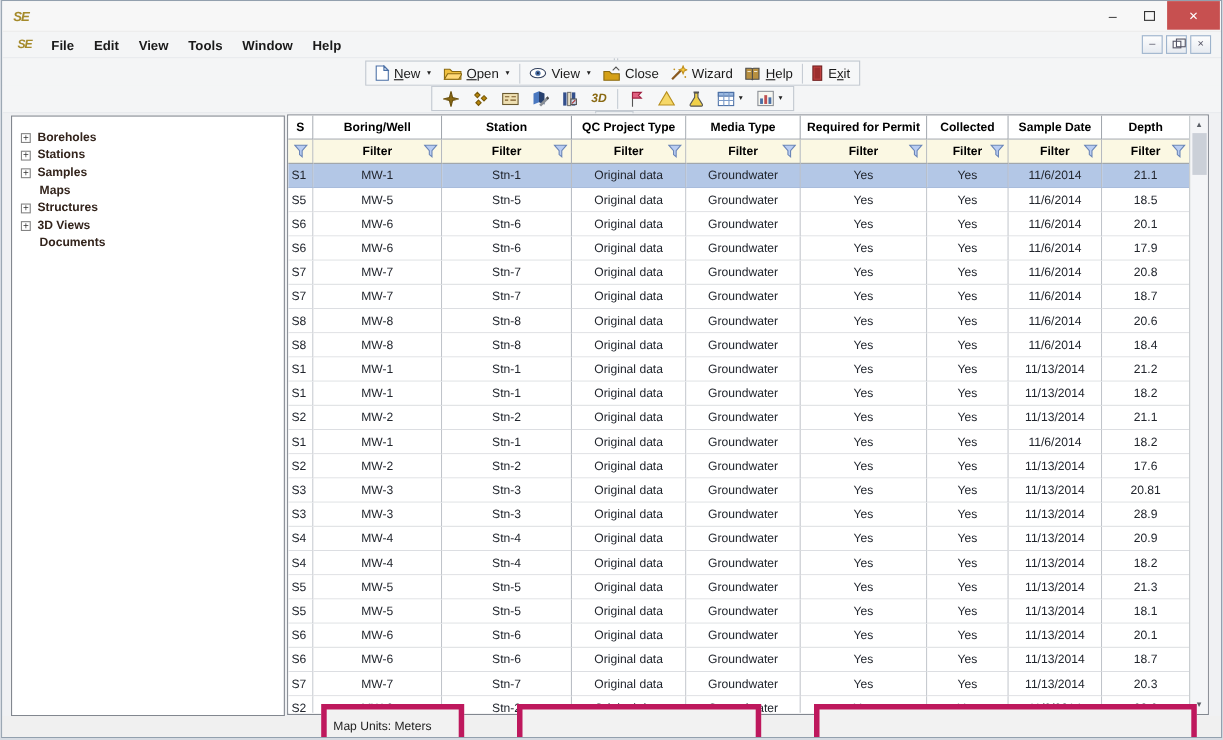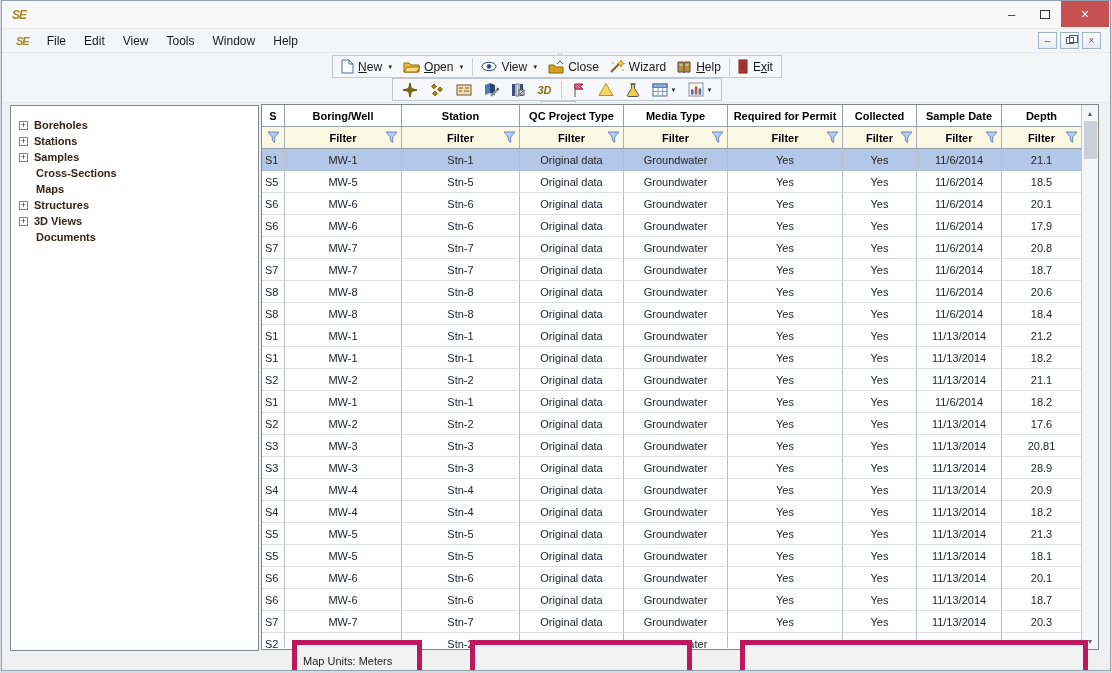--- a/index.html
+++ b/index.html
@@ -11,21 +11,21 @@
   .app-icon{position:absolute;left:10px;top:7px;font-size:12px;font-weight:bold;font-style:italic;color:#a58a2a;letter-spacing:-1px;}
   .win-title{position:absolute;left:0;right:0;top:6px;text-align:center;font-size:13px;color:#151515;}
   .caption-buttons{position:absolute;right:1px;top:0;display:flex;height:26px;}
   .cap-btn{width:33px;height:26px;display:flex;align-items:center;justify-content:center;color:#333;font-size:13px;}
   .cap-btn .max-glyph{width:10px;height:9px;border:1px solid #333;display:block;}
   .cap-btn.close{width:48px;background:#c75050;color:#fff;font-size:14px;}
 
   
   .menubar{position:absolute;top:28px;left:0;right:0;height:24px;background:#f4f5f6;border-bottom:1px solid #e7e9ec;display:flex;align-items:center;font-size:12px;color:#1a1a1a;}
   .mdi-sys-icon{margin:0 9px 0 14px;font-size:11px;font-weight:bold;font-style:italic;color:#a58a2a;letter-spacing:-1px;}
-  .menu-item{padding:3px 9px;}
+  .menu-item{padding:3px 9px;font-weight:bold;}
   .mdi-buttons{margin-left:auto;margin-right:9px;display:flex;gap:3px;}
   .mdi-btn{width:19px;height:17px;border:1px solid #9db3cc;background:linear-gradient(#fdfdfd,#e7ebf1);display:flex;align-items:center;justify-content:center;font-size:10px;color:#556;}
   .restore-glyph{position:relative;width:8px;height:7px;border:1px solid #556;background:#fff;}
   .restore-glyph::before{content:"";position:absolute;left:2px;top:-3px;width:7px;height:6px;border:1px solid #556;}
 
   
   .toolbar{position:absolute;left:0;right:0;background:#f4f5f6;display:flex;align-items:center;}
   .tb1{top:52px;height:25px;flex-direction:column;}
   .tb2{top:77px;height:25px;border-bottom:1px solid #e7e9ec;flex-direction:column;}
   .grip{width:4px;height:17px;margin-left:7px;border-left:1px solid #c2c8d0;border-right:1px solid #c2c8d0;}
@@ -294,24 +294,20 @@
         <div class="tree-item">
           <span class="plusbox">+</span>
           <span>Stations</span>
         </div>
         <div class="tree-item">
           <span class="plusbox">+</span>
           <span>Samples</span>
         </div>
         <div class="tree-item">
           <span class="plus-spacer"></span>
-          <span>Cross-Sections</span>
-        </div>
-        <div class="tree-item">
-          <span class="plus-spacer"></span>
           <span>Maps</span>
         </div>
         <div class="tree-item">
           <span class="plusbox">+</span>
           <span>Structures</span>
         </div>
         <div class="tree-item">
           <span class="plusbox">+</span>
           <span>3D Views</span>
         </div>

